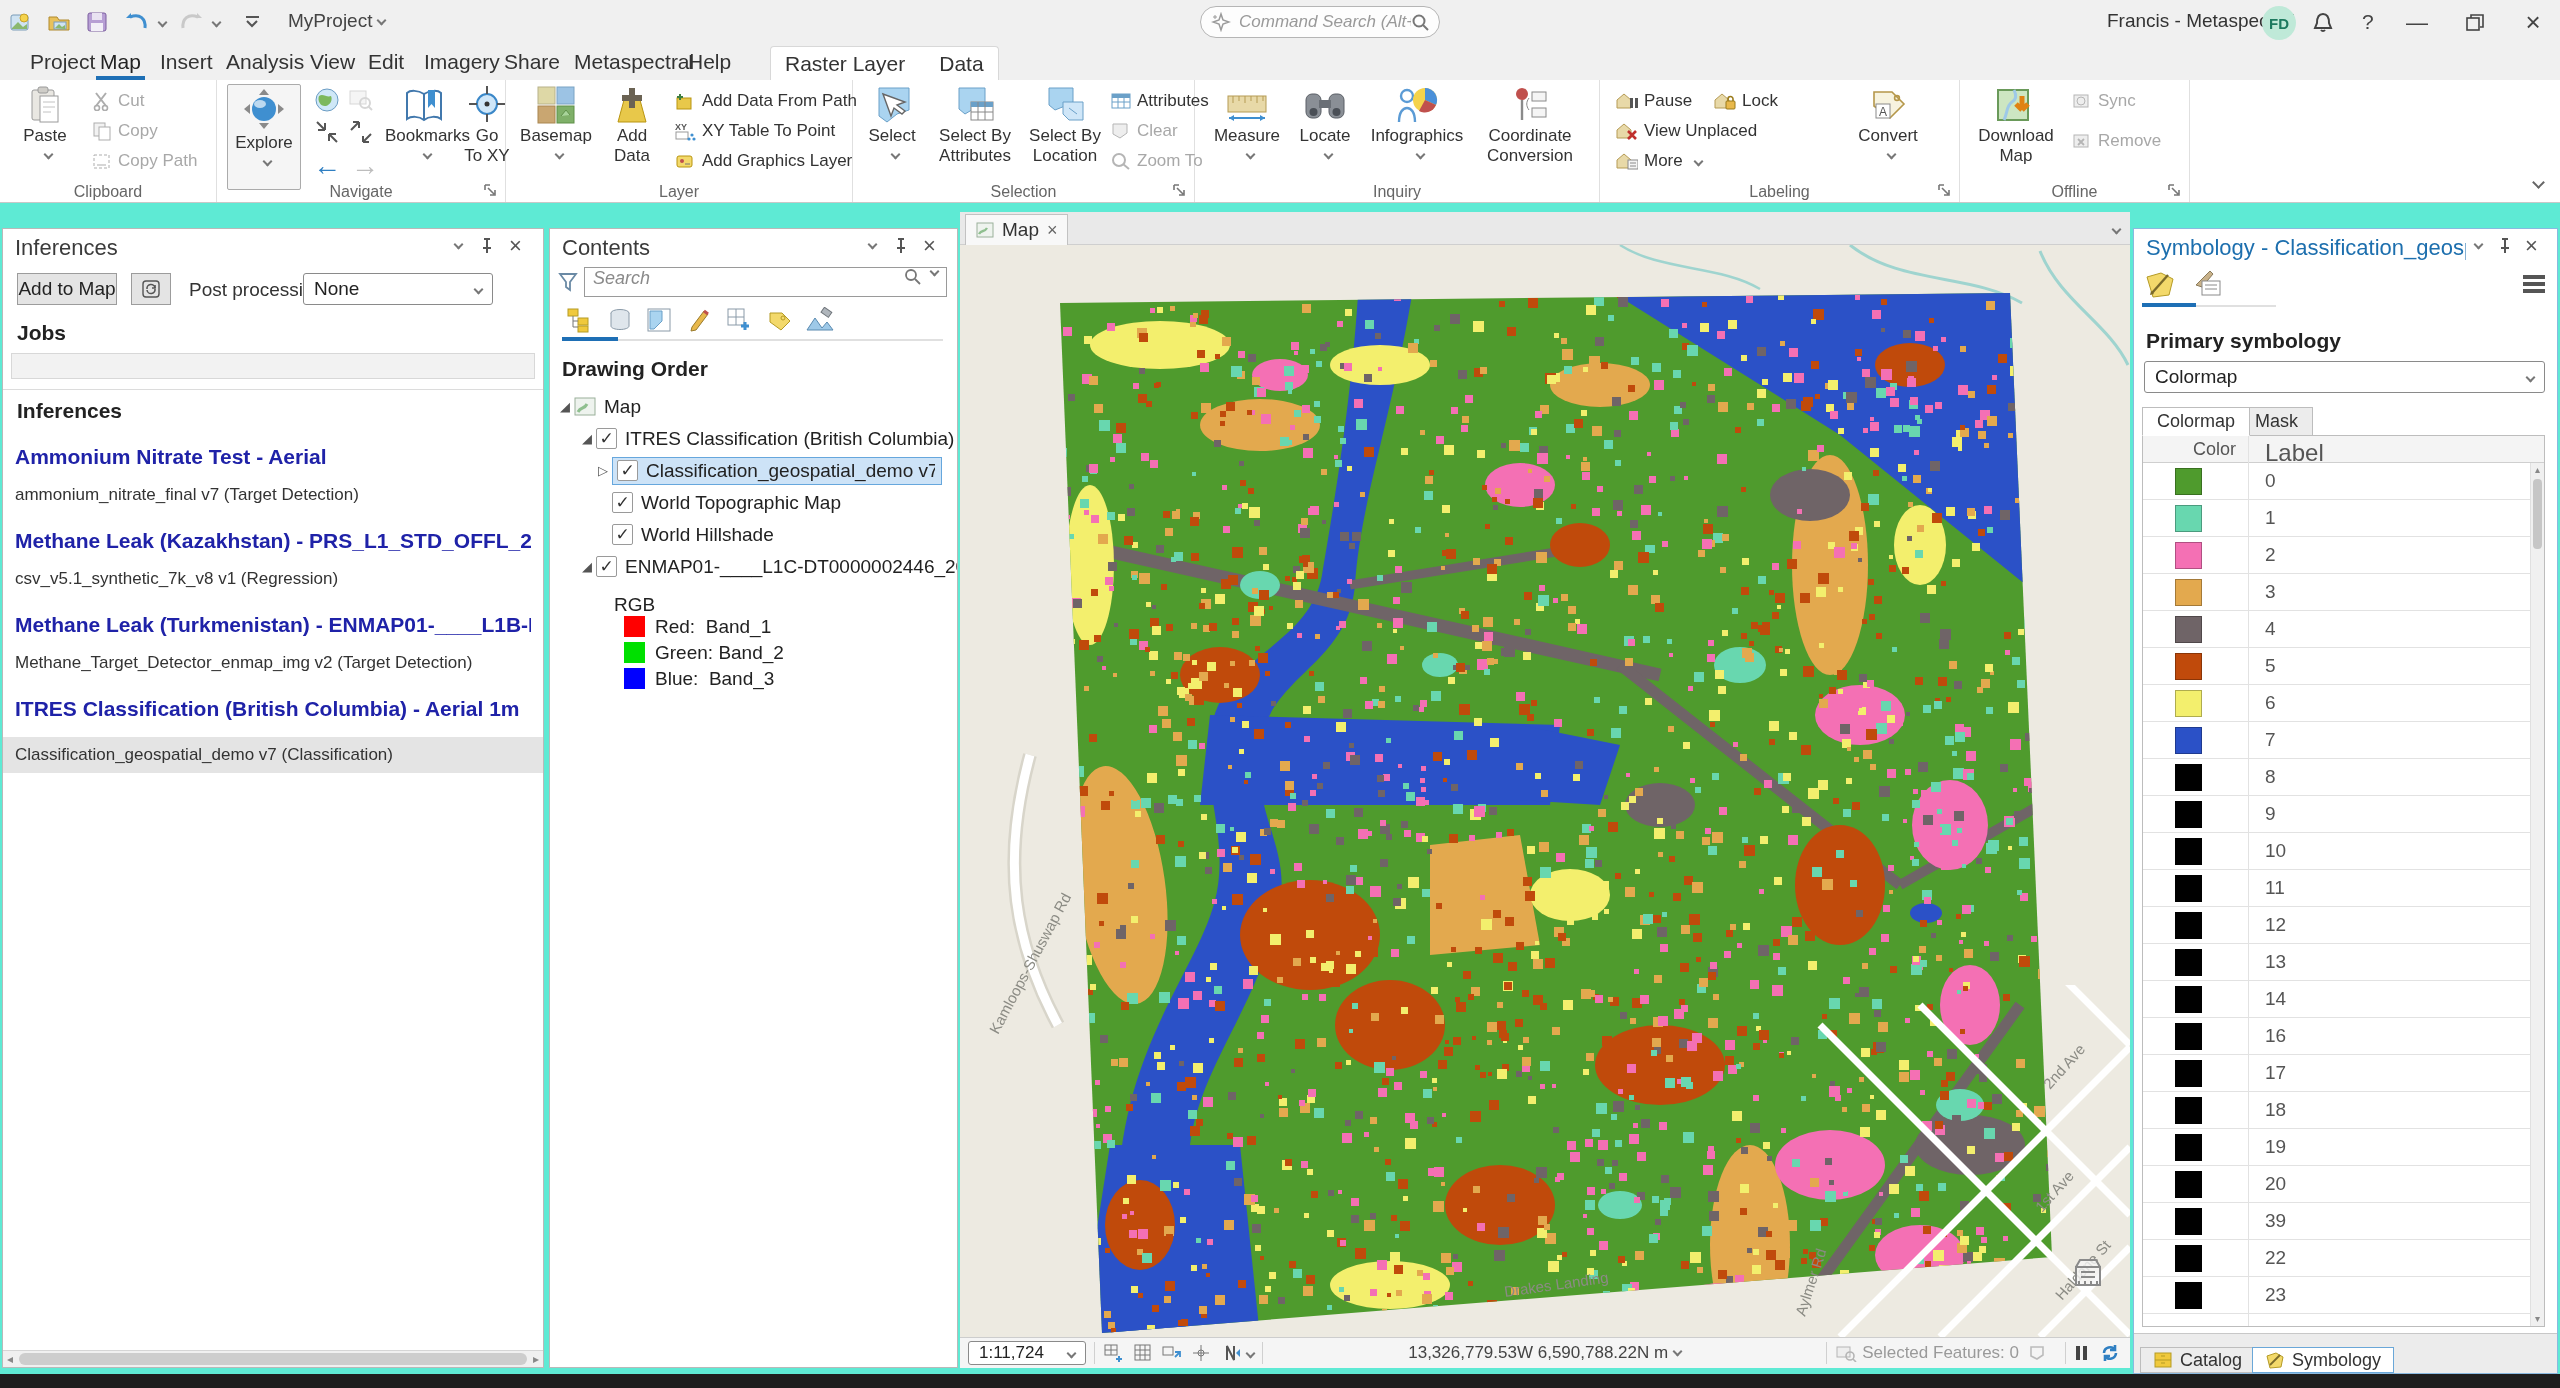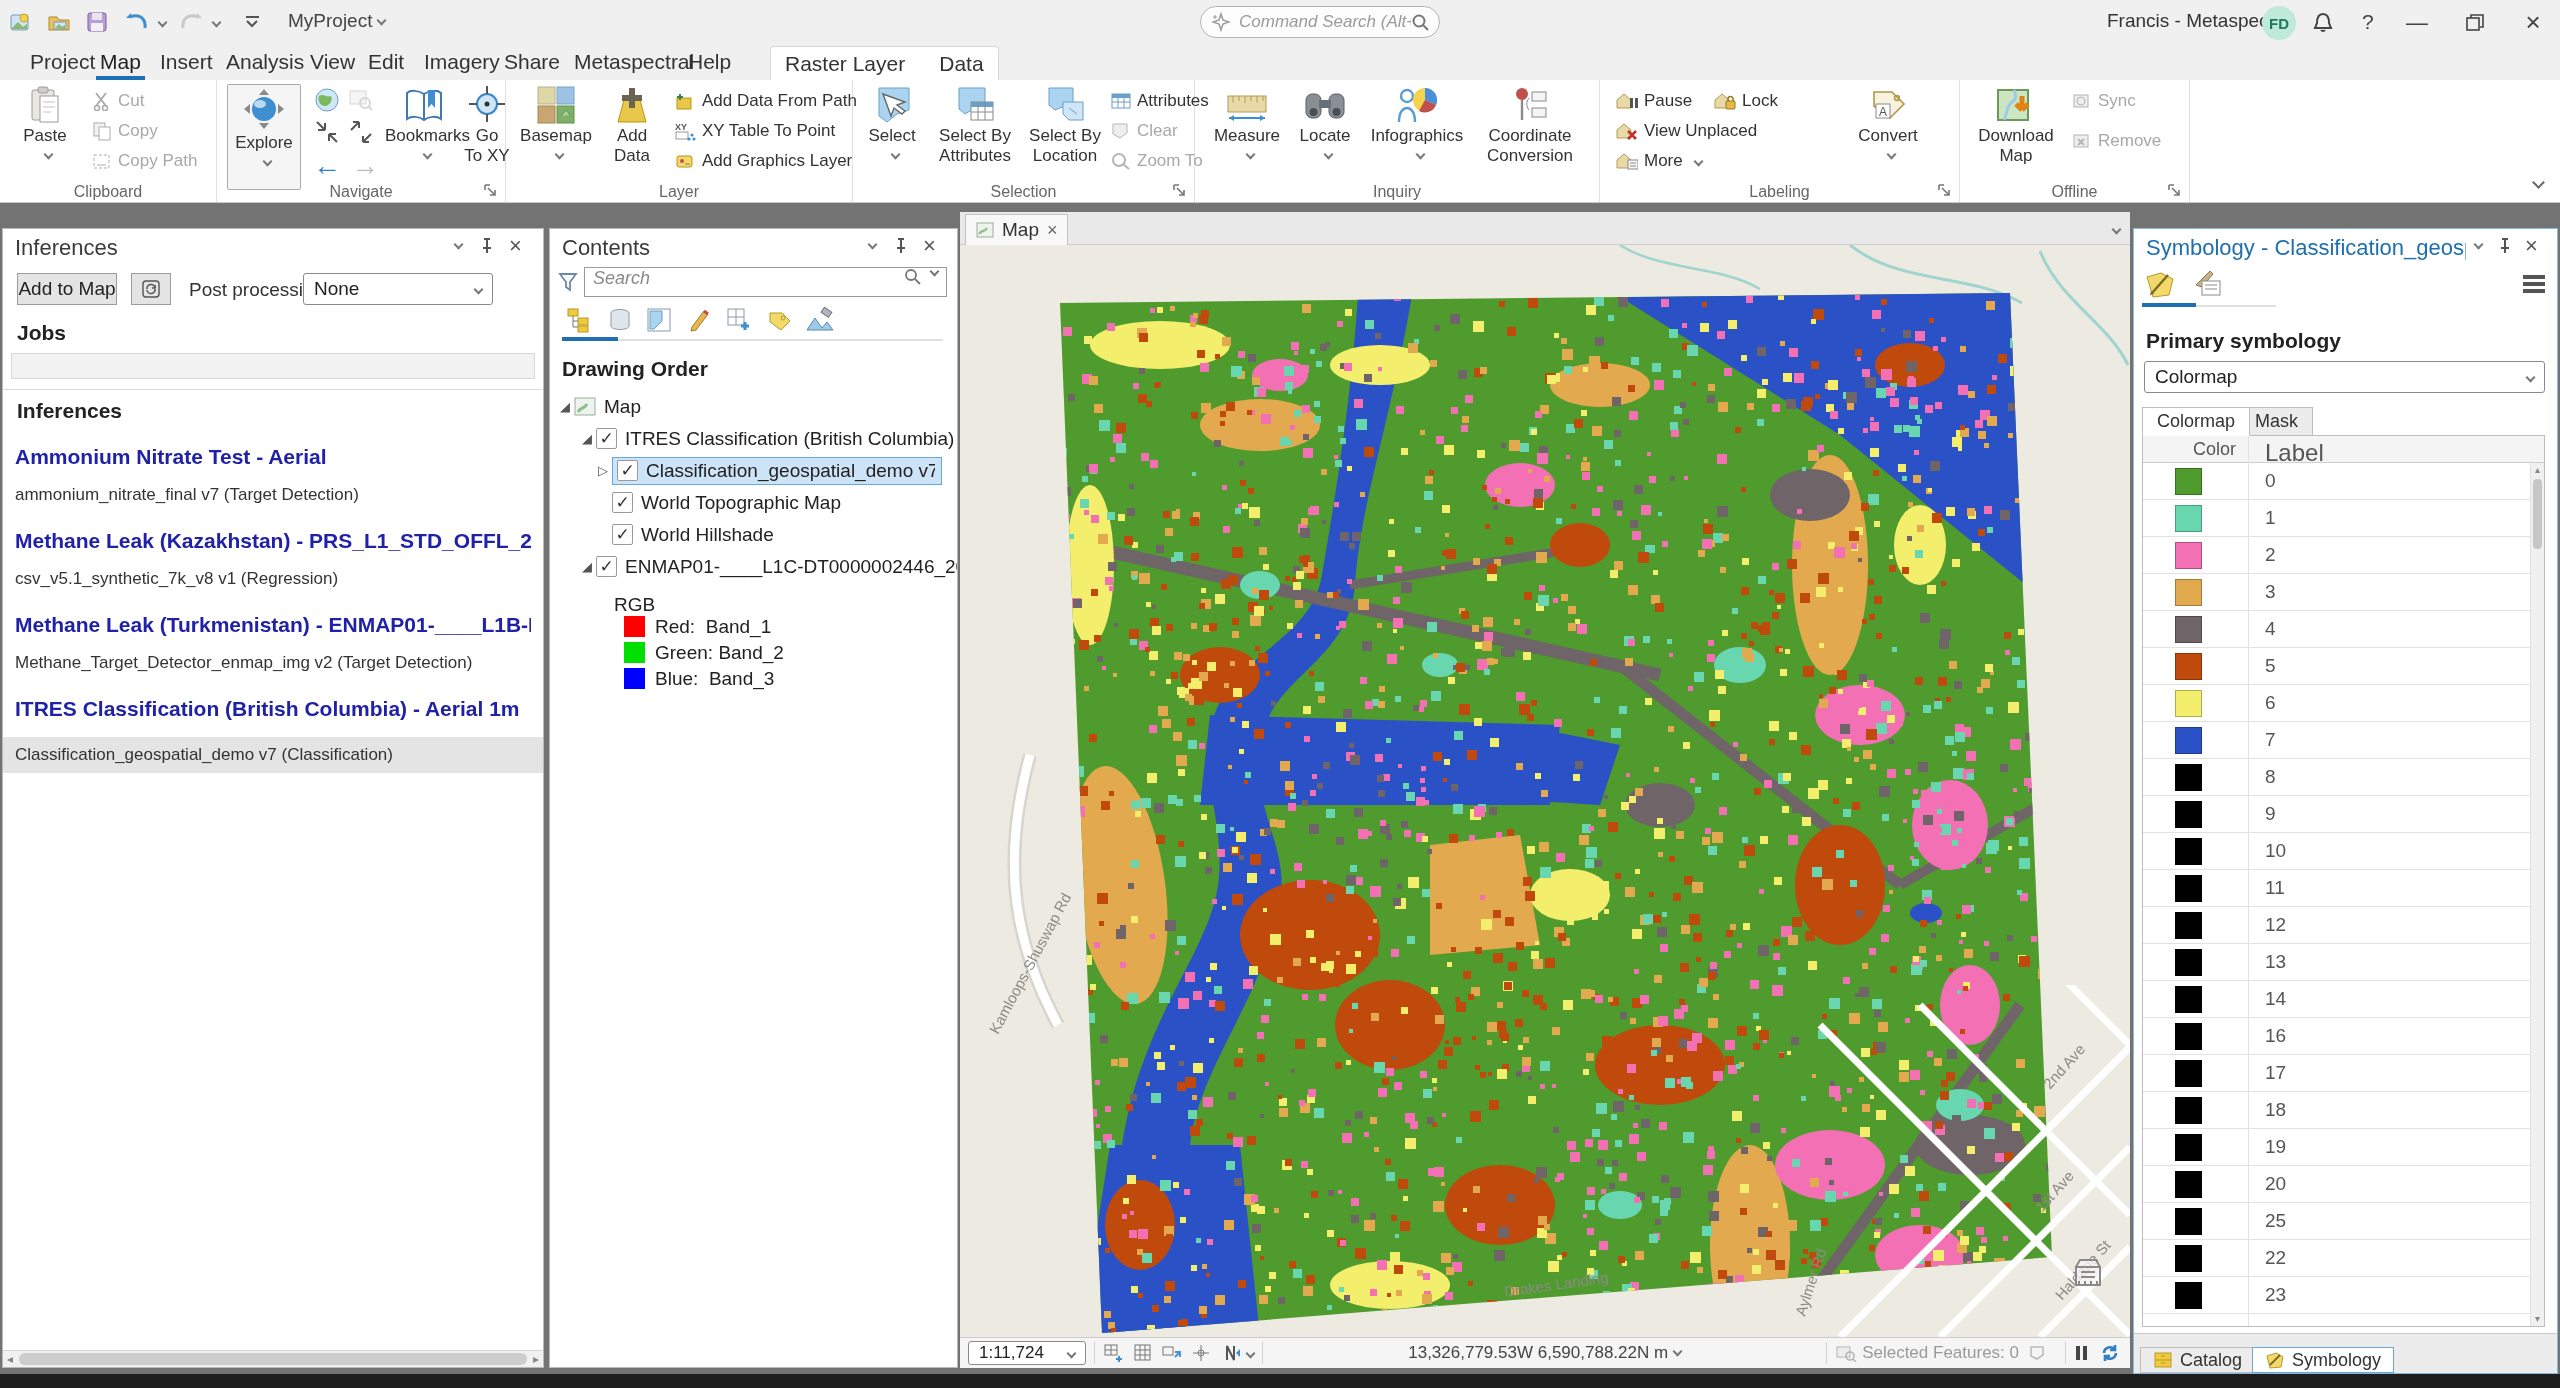--- a/index.html
+++ b/index.html
@@ -1,17 +1,17 @@
 <!DOCTYPE html>
 <html><head>
 <meta charset="utf-8">
 <style>
   html,body{margin:0;padding:0;background:#3a3a3a;}
   *{box-sizing:border-box;font-family:"Liberation Sans","DejaVu Sans",sans-serif;}
-  #app{position:relative;width:2560px;height:1388px;background:#737373;overflow:hidden;}
+  #app{position:relative;width:2560px;height:1388px;background:#5eead4;overflow:hidden;}
   .abs{position:absolute;}
   
   #titlebar{position:absolute;left:0;top:0;width:2560px;height:45px;background:#f0f0f0;}
   .qat-ic{position:absolute;top:8px;width:30px;height:28px;display:flex;align-items:center;justify-content:center;}
   .tb-txt{position:absolute;top:10px;font-size:19px;color:#444;}
   .cv{display:inline-block;width:9px;height:9px;border-right:2px solid #666;border-bottom:2px solid #666;transform:rotate(45deg);margin-left:6px;vertical-align:3px;}
   .cv.sm{width:7px;height:7px;border-color:#777;}
   #cmdsearch{position:absolute;left:1200px;top:6px;width:240px;height:32px;border:1px solid #b5b5b5;border-radius:16px;background:#fdfdfd;display:flex;align-items:center;padding:0 10px;color:#9a9a9a;}
   #cmdsearch .ph{font-style:italic;font-size:17px;flex:1;margin-left:8px;white-space:nowrap;overflow:hidden;}
   .winbtn{position:absolute;top:0;width:58px;height:45px;display:flex;align-items:center;justify-content:center;color:#444;font-size:22px;}
@@ -2842,21 +2842,21 @@
           <div class="cm-row">
             <div class="cm-sw" style="background: rgb(0, 0, 0);"></div>
             <div class="cm-lb">19</div>
           </div>
           <div class="cm-row">
             <div class="cm-sw" style="background: rgb(0, 0, 0);"></div>
             <div class="cm-lb">20</div>
           </div>
           <div class="cm-row">
             <div class="cm-sw" style="background: rgb(0, 0, 0);"></div>
-            <div class="cm-lb">25</div>
+            <div class="cm-lb">39</div>
           </div>
           <div class="cm-row">
             <div class="cm-sw" style="background: rgb(0, 0, 0);"></div>
             <div class="cm-lb">22</div>
           </div>
           <div class="cm-row">
             <div class="cm-sw" style="background: rgb(0, 0, 0);"></div>
             <div class="cm-lb">23</div>
           </div>
         </div>

